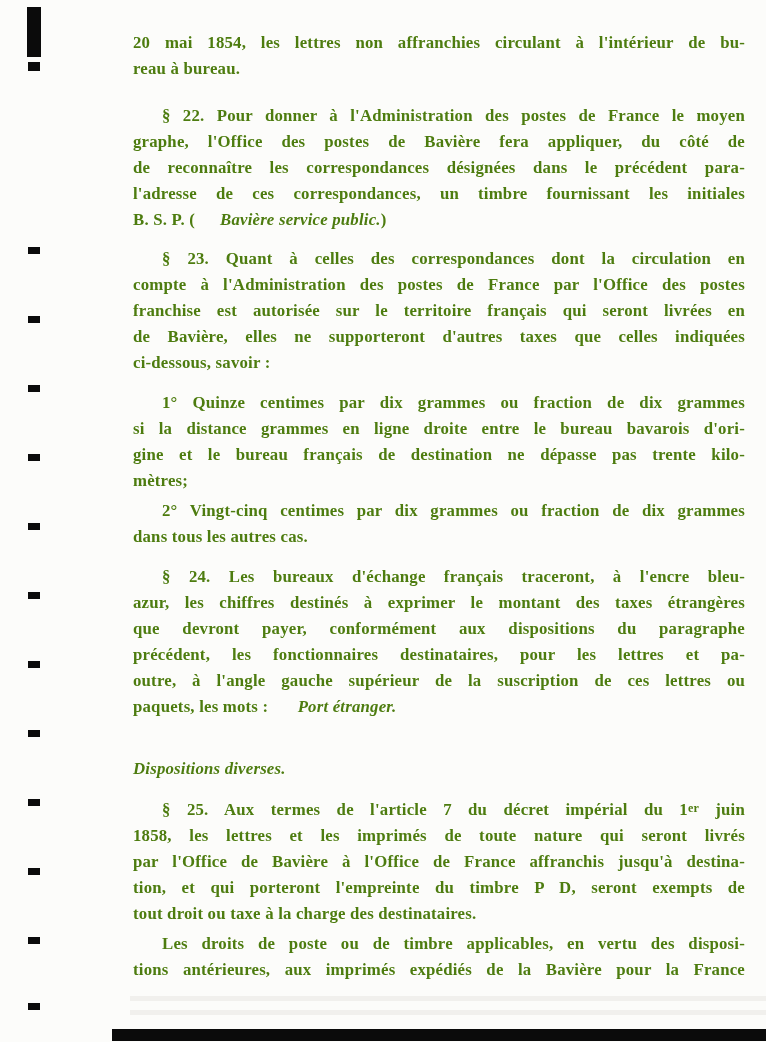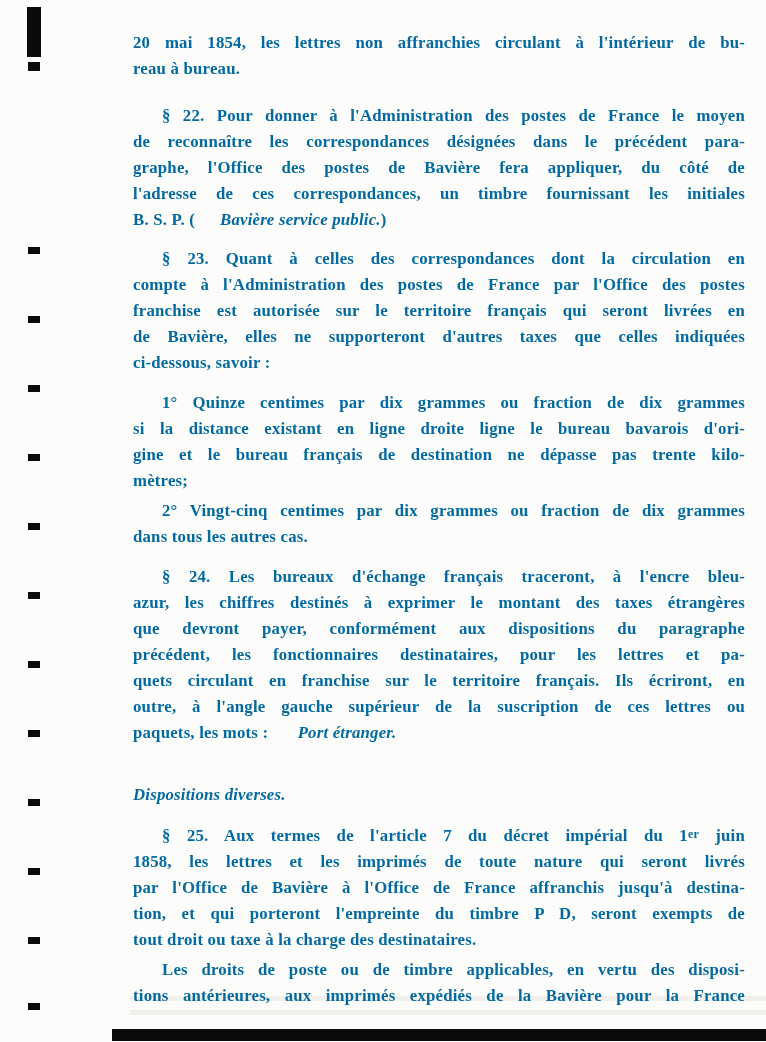--- a/index.html
+++ b/index.html
@@ -2,21 +2,21 @@
 <html><head>
 <meta charset="utf-8">
 <style>
   html,body{margin:0;padding:0;background:#ffffff;}
   .page{
     position:relative;
     width:766px;height:1042px;
     background:#fcfcfa;
     overflow:hidden;
     font-family:"Liberation Serif","DejaVu Serif",serif;
-    color:#0369a1;
+    color:#4d7c0f;
   }
   .text-col{
     position:absolute;
     left:133px;top:30px;width:612px;
   }
   .blk{margin:0;padding:0;}
   .blk .line{
     font-size:16.8px;
     font-weight:bold;
     line-height:26px;
@@ -68,48 +68,47 @@
       <div class="faint-band" style="left: 130px; top: 996px; width: 636px; height: 5px;"></div>
       <div class="faint-band" style="left: 130px; top: 1010px; width: 636px; height: 5px;"></div>
     </div>
   <div class="text-col" id="text-col">
       <div class="blk b0">
         <div class="line"><span class="">20 mai 1854, les lettres non affranchies circulant à l'intérieur de bu-</span></div>
         <div class="line nj"><span class="">reau à bureau.</span></div>
       </div>
       <div class="blk b1 ind">
         <div class="line"><span class="">§ 22. Pour donner à l'Administration des postes de France le moyen</span></div>
+        <div class="line"><span class="">graphe, l'Office des postes de Bavière fera appliquer, du côté de</span></div>
         <div class="line"><span class="">de reconnaître les correspondances désignées dans le précédent para-</span></div>
-        <div class="line"><span class="">graphe, l'Office des postes de Bavière fera appliquer, du côté de</span></div>
         <div class="line"><span class="">l'adresse de ces correspondances, un timbre fournissant les initiales</span></div>
         <div class="line nj"><span class="">B. S. P. (</span><span class="it">Bavière service public.</span><span class="">)</span></div>
       </div>
       <div class="blk b2 ind">
         <div class="line"><span class="">§ 23. Quant à celles des correspondances dont la circulation en</span></div>
         <div class="line"><span class="">compte à l'Administration des postes de France par l'Office des postes</span></div>
         <div class="line"><span class="">franchise est autorisée sur le territoire français qui seront livrées en</span></div>
         <div class="line"><span class="">de Bavière, elles ne supporteront d'autres taxes que celles indiquées</span></div>
         <div class="line nj"><span class="">ci-dessous, savoir :</span></div>
       </div>
       <div class="blk b3 ind">
         <div class="line"><span class="">1° Quinze centimes par dix grammes ou fraction de dix grammes</span></div>
-        <div class="line"><span class="">si la distance existant en ligne droite ligne le bureau bavarois d'ori-</span></div>
+        <div class="line"><span class="">si la distance grammes en ligne droite entre le bureau bavarois d'ori-</span></div>
         <div class="line"><span class="">gine et le bureau français de destination ne dépasse pas trente kilo-</span></div>
         <div class="line nj"><span class="">mètres;</span></div>
       </div>
       <div class="blk b4 ind">
         <div class="line"><span class="">2° Vingt-cinq centimes par dix grammes ou fraction de dix grammes</span></div>
         <div class="line nj"><span class="">dans tous les autres cas.</span></div>
       </div>
       <div class="blk b5 ind">
         <div class="line"><span class="">§ 24. Les bureaux d'échange français traceront, à l'encre bleu-</span></div>
         <div class="line"><span class="">azur, les chiffres destinés à exprimer le montant des taxes étrangères</span></div>
         <div class="line"><span class="">que devront payer, conformément aux dispositions du paragraphe</span></div>
         <div class="line"><span class="">précédent, les fonctionnaires destinataires, pour les lettres et pa-</span></div>
-        <div class="line"><span class="">quets circulant en franchise sur le territoire français. Ils écriront, en</span></div>
         <div class="line"><span class="">outre, à l'angle gauche supérieur de la suscription de ces lettres ou</span></div>
         <div class="line nj"><span class="">paquets, les mots : </span><span class="it">Port étranger.</span></div>
       </div>
       <div class="blk b6 bh">
         <div class="line nj"><span class="">Dispositions diverses.</span></div>
       </div>
       <div class="blk b7 ind">
         <div class="line"><span class="">§ 25. Aux termes de l'article 7 du décret impérial du 1</span><sup class=" sup">er</sup><span class=""> juin</span></div>
         <div class="line"><span class="">1858, les lettres et les imprimés de toute nature qui seront livrés</span></div>
         <div class="line"><span class="">par l'Office de Bavière à l'Office de France affranchis jusqu'à destina-</span></div>

